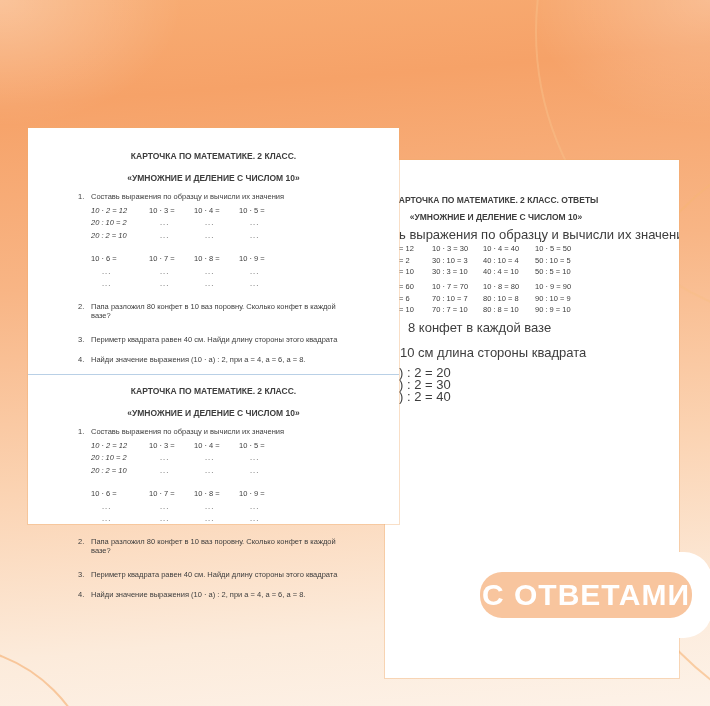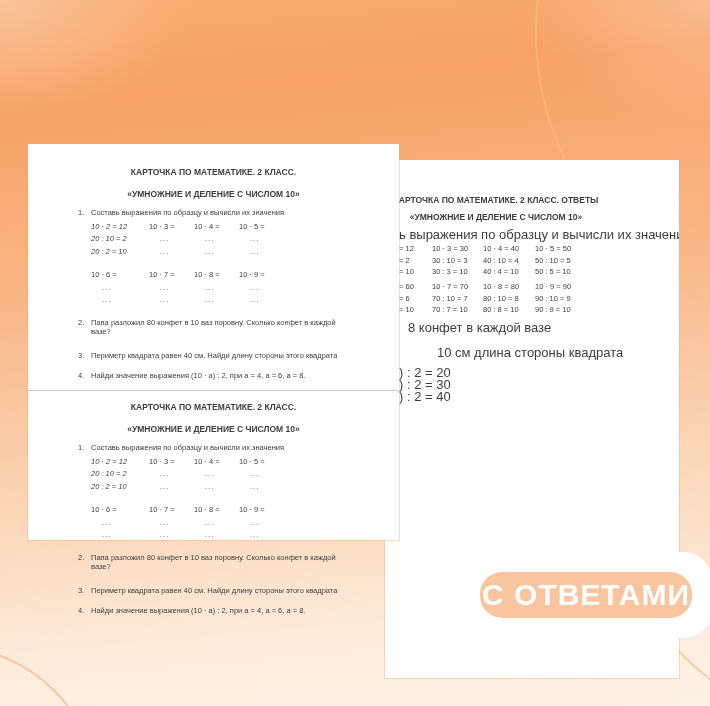--- a/index.html
+++ b/index.html
@@ -13,21 +13,21 @@
   }
   .bg-circle{position:absolute;border:2px solid rgba(244,168,100,.55);border-radius:50%;z-index:0;}
   .circ-bl{left:-205px;top:645px;width:300px;height:300px;}
   .circ-r{left:588px;top:118px;width:624px;height:624px;border-color:rgba(246,180,118,.6);}
   .circ-tr{left:535px;top:-265px;width:590px;height:590px;border-color:rgba(248,190,135,.55);}
 
   .banner{position:absolute;top:34px;left:0;width:710px;text-align:center;color:#ffffff;
     font-weight:800;font-size:31px;line-height:39px;letter-spacing:.5px;z-index:1;}
 
   .page{position:absolute;background:#ffffff;box-shadow:0 0 0 1px rgba(238,170,108,.38);color:#3d3d3d;}
-  .front{left:28px;top:144px;width:371px;height:396px;z-index:2;}
+  .front{left:28px;top:128px;width:371px;height:396px;z-index:2;}
   .answers{left:385px;top:160px;width:294px;height:518px;z-index:1;overflow:hidden;}
 
   .divider{position:absolute;left:0;top:246px;width:371px;height:1px;background:#b9d0e6;}
 
   .ws-half{position:absolute;left:0;width:371px;}
   .half1{top:0;}
   .half2{top:247px;}
   .ws-title{text-align:center;font-weight:700;font-size:8.5px;line-height:9px;padding-top:24px;}
   .half2 .ws-title{padding-top:12px;}
   .ws-subtitle{text-align:center;font-weight:700;font-size:8.5px;line-height:9px;margin-top:13px;}
@@ -47,21 +47,21 @@
   .ans-title{top:36px;}
   .ans-subtitle{top:53px;}
   .ans-frag{position:absolute;font-size:13px;line-height:9.5px;white-space:nowrap;}
   .ans-task1{top:70px;left:14px;}
   .ans-grid{position:absolute;left:14px;font-size:7.5px;}
   .ans-grid1{top:83px;}
   .ans-grid2{top:121px;}
   .ans-row{display:flex;line-height:11.5px;white-space:nowrap;}
   .ac0{width:33px;}.ac1{width:51px;}.ac2{width:52px;}
   .ans-a2{top:163px;left:23px;}
-  .ans-a3{top:188px;left:15px;margin-left:37px;}
+  .ans-a3{top:188px;left:15px;}
   .ans-a4{top:207px;left:14px;line-height:12px;}
 
   .badge{position:absolute;left:460px;top:552px;width:252px;height:86px;background:#ffffff;
     border-radius:28px;z-index:3;display:flex;}
   .badge-inner{flex:1;margin:20px;background:#f8c59e;border-radius:22px;display:flex;
     align-items:center;justify-content:center;color:#ffffff;font-weight:800;font-size:30px;letter-spacing:1px;}
 </style>
 </head>
 <body>
 

